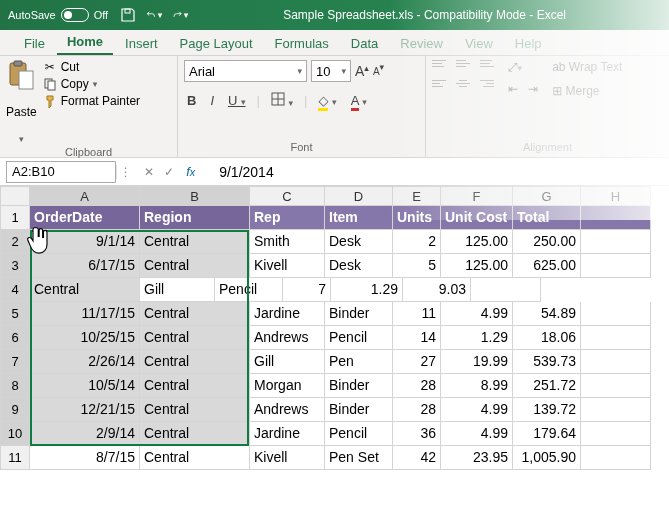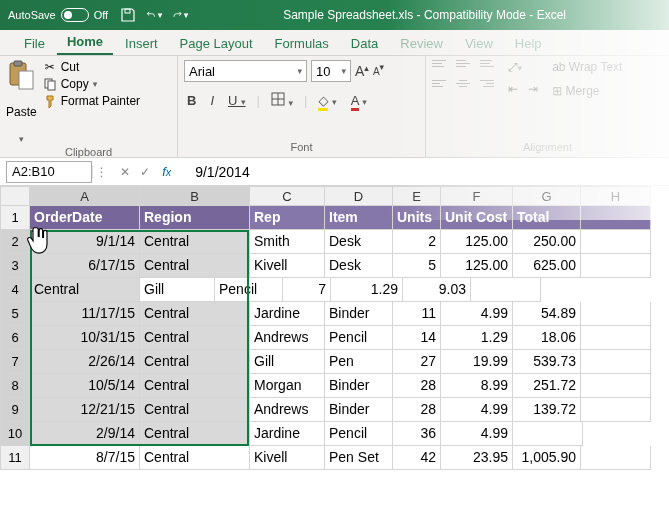--- a/index.html
+++ b/index.html
@@ -33,21 +33,21 @@
 .fbtn { padding: 2px 3px; color: #444; }
 .underline { text-decoration: underline; }
 .color-under { border-bottom: 3px solid; padding-bottom: 0; }
 .align-grid { display: flex; flex-direction: column; gap: 8px; }
 .align-row { display: flex; gap: 10px; }
 .align-icon { width: 14px; height: 12px; display: flex; flex-direction: column; gap: 2px; }
 .align-icon span { height: 1px; background: #666; }
 .faded-group { opacity: 0.4; }
 .fade-overlay { position: absolute; top: 0; right: 0; height: 220px; width: 280px; background: linear-gradient(to left, rgba(255,255,255,0.85), rgba(255,255,255,0)); pointer-events: none; }
 .namebar { height: 28px; display: flex; align-items: center; border-bottom: 1px solid #d4d4d4; background: #fff; }
-.namebox { width: 86px; height: 22px; border: 1px solid #ababab; margin-left: 6px; padding: 0 5px; font-size: 13px; display: flex; align-items: center; }
+.namebox { width: 110px; height: 22px; border: 1px solid #ababab; margin-left: 6px; padding: 0 5px; font-size: 13px; display: flex; align-items: center; }
 .name-dd { width: 18px; border-left: 1px solid #e0e0e0; display: flex; align-items: center; justify-content: center; color:#888; }
 .fx-btns { display: flex; gap: 10px; padding: 0 10px; color: #888; align-items: center; }
 .fx-label { font-style: italic; font-size: 13px; color: #0369a1; margin: 0 6px 0 2px; }
 .formula-input { flex: 1; font-size: 14px; padding-left: 8px; }
 .sheet { position: relative; }
 .col-headers { display: flex; height: 20px; }
 .rowhead-corner { width: 30px; border: 1px solid #d4d4d4; background: #f0f0f0; }
 .colh { border: 1px solid #d4d4d4; border-left: none; background: #f0f0f0; text-align: center; font-size: 13px; color: #333; line-height: 19px; }
 .colh.sel { background: #d2d2d2; }
 .grid { }
@@ -328,21 +328,21 @@
         <div class="cell colB sel-range">Central</div>
         <div class="cell colC">Jardine</div>
         <div class="cell colD">Binder</div>
         <div class="cell colE right">11</div>
         <div class="cell colF right">4.99</div>
         <div class="cell colG right">54.89</div>
         <div class="cell colH"></div>
       </div>
       <div class="row">
         <div class="rowh sel">6</div>
-        <div class="cell colA right sel-range">10/31/15</div>
+        <div class="cell colA right sel-range">10/25/15</div>
         <div class="cell colB sel-range">Central</div>
         <div class="cell colC">Andrews</div>
         <div class="cell colD">Pencil</div>
         <div class="cell colE right">14</div>
         <div class="cell colF right">1.29</div>
         <div class="cell colG right">18.06</div>
         <div class="cell colH"></div>
       </div>
       <div class="row">
         <div class="rowh sel">7</div>
@@ -378,20 +378,21 @@
         <div class="cell colH"></div>
       </div>
       <div class="row">
         <div class="rowh sel">10</div>
         <div class="cell colA right sel-range">2/9/14</div>
         <div class="cell colB sel-range">Central</div>
         <div class="cell colC">Jardine</div>
         <div class="cell colD">Pencil</div>
         <div class="cell colE right">36</div>
         <div class="cell colF right">4.99</div>
+        <div class="cell colG right">179.64</div>
         <div class="cell colH"></div>
       </div>
       <div class="row">
         <div class="rowh">11</div>
         <div class="cell colA right">8/7/15</div>
         <div class="cell colB">Central</div>
         <div class="cell colC">Kivell</div>
         <div class="cell colD">Pen Set</div>
         <div class="cell colE right">42</div>
         <div class="cell colF right">23.95</div>

